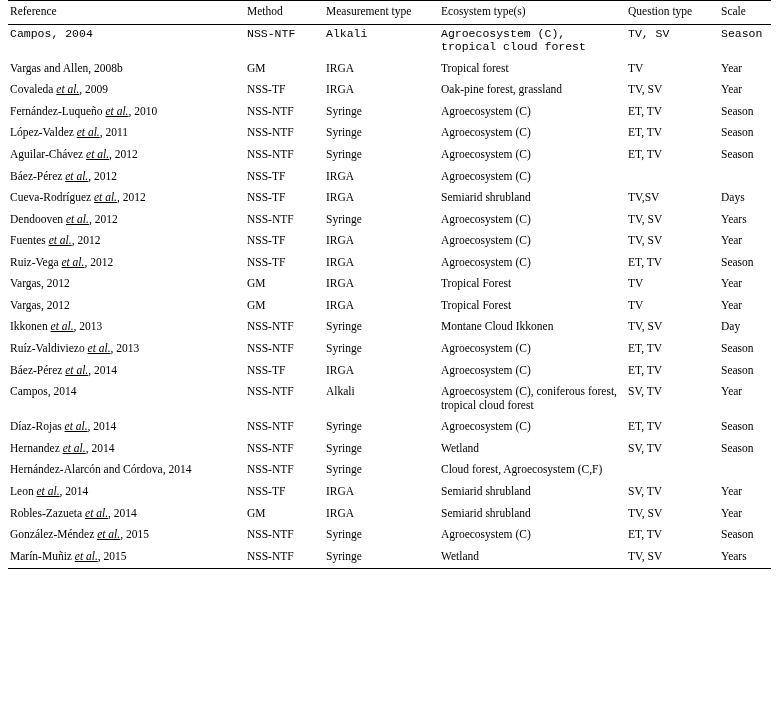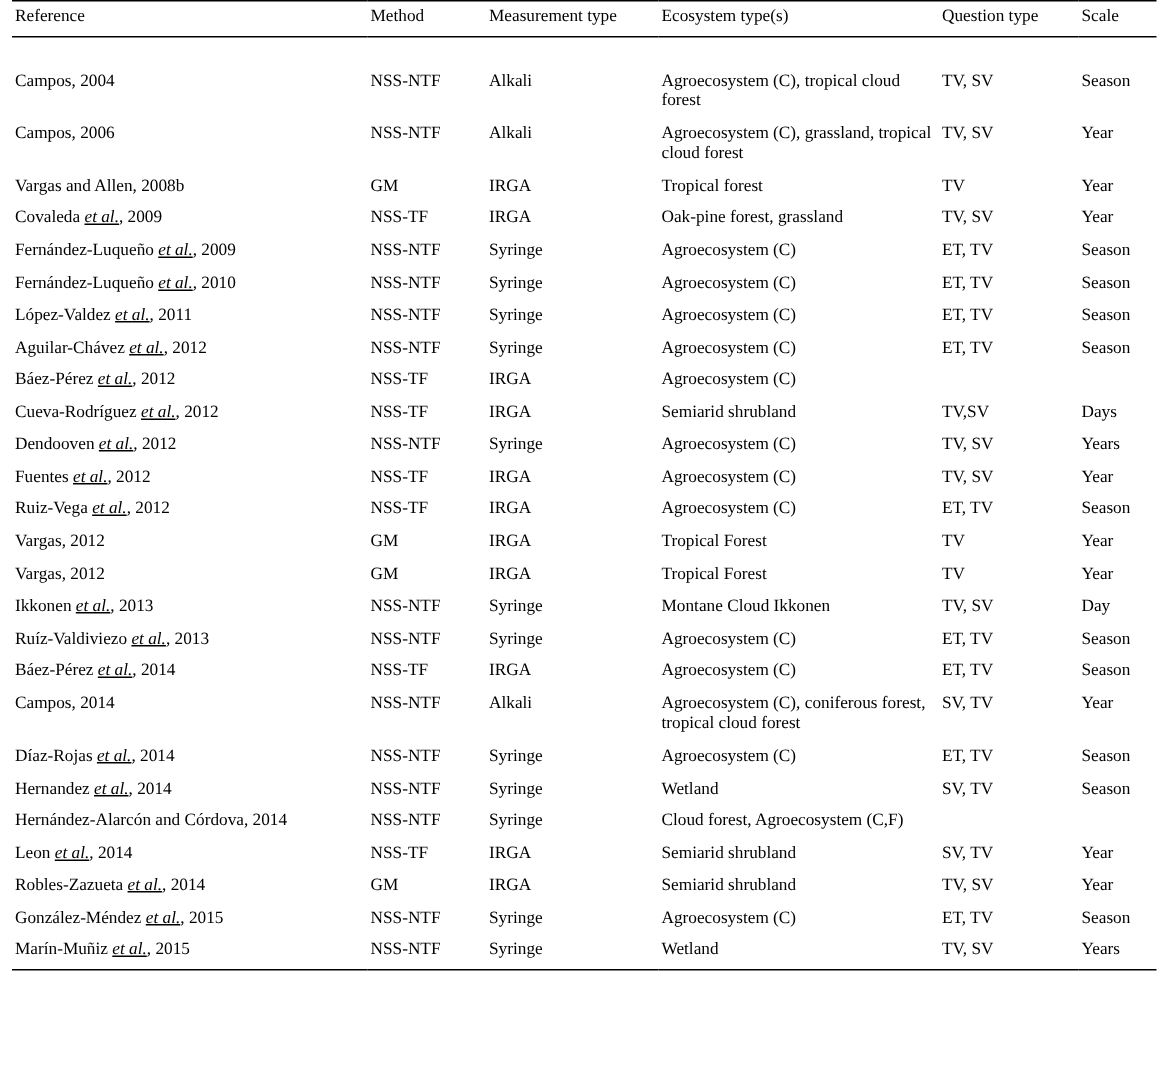--- a/index.html
+++ b/index.html
@@ -37,21 +37,22 @@
     border-bottom: 0.9px solid #000;
     font-size: 11.5px;
   }
   table.data-table tbody td {
     text-align: left;
     vertical-align: top;
     padding: 4px 4px 4px 2px;
     font-size: 11.5px;
   }
   table.data-table tbody tr:first-child td {
-    padding-top: 23px;
+    padding-top: 2px;
+    font-family: Liberation Mono, monospace;
   }
   table.data-table tbody tr:last-child td {
     padding-bottom: 5px;
     border-bottom: 1.6px solid #000;
   }
   
   col.c-ref    { width: 237px; }
   col.c-meth   { width: 79px; }
   col.c-meas   { width: 115px; }
   col.c-eco    { width: 187px; }
@@ -86,50 +87,34 @@
     <tbody id="table-body">
         <tr>
           <td><span>Campos, 2004</span></td>
           <td>NSS-NTF</td>
           <td>Alkali</td>
           <td>Agroecosystem (C), tropical cloud forest</td>
           <td>TV, SV</td>
           <td>Season</td>
         </tr>
         <tr>
-          <td><span>Campos, 2006</span></td>
-          <td>NSS-NTF</td>
-          <td>Alkali</td>
-          <td>Agroecosystem (C), grassland, tropical cloud forest</td>
-          <td>TV, SV</td>
-          <td>Year</td>
-        </tr>
-        <tr>
           <td><span>Vargas and Allen, 2008b</span></td>
           <td>GM</td>
           <td>IRGA</td>
           <td>Tropical forest</td>
           <td>TV</td>
           <td>Year</td>
         </tr>
         <tr>
           <td><span>Covaleda </span><span class="ital">et al.</span><span>, 2009</span></td>
           <td>NSS-TF</td>
           <td>IRGA</td>
           <td>Oak-pine forest, grassland</td>
           <td>TV, SV</td>
           <td>Year</td>
-        </tr>
-        <tr>
-          <td><span>Fernández-Luqueño </span><span class="ital">et al.</span><span>, 2009</span></td>
-          <td>NSS-NTF</td>
-          <td>Syringe</td>
-          <td>Agroecosystem (C)</td>
-          <td>ET, TV</td>
-          <td>Season</td>
         </tr>
         <tr>
           <td><span>Fernández-Luqueño </span><span class="ital">et al.</span><span>, 2010</span></td>
           <td>NSS-NTF</td>
           <td>Syringe</td>
           <td>Agroecosystem (C)</td>
           <td>ET, TV</td>
           <td>Season</td>
         </tr>
         <tr>

